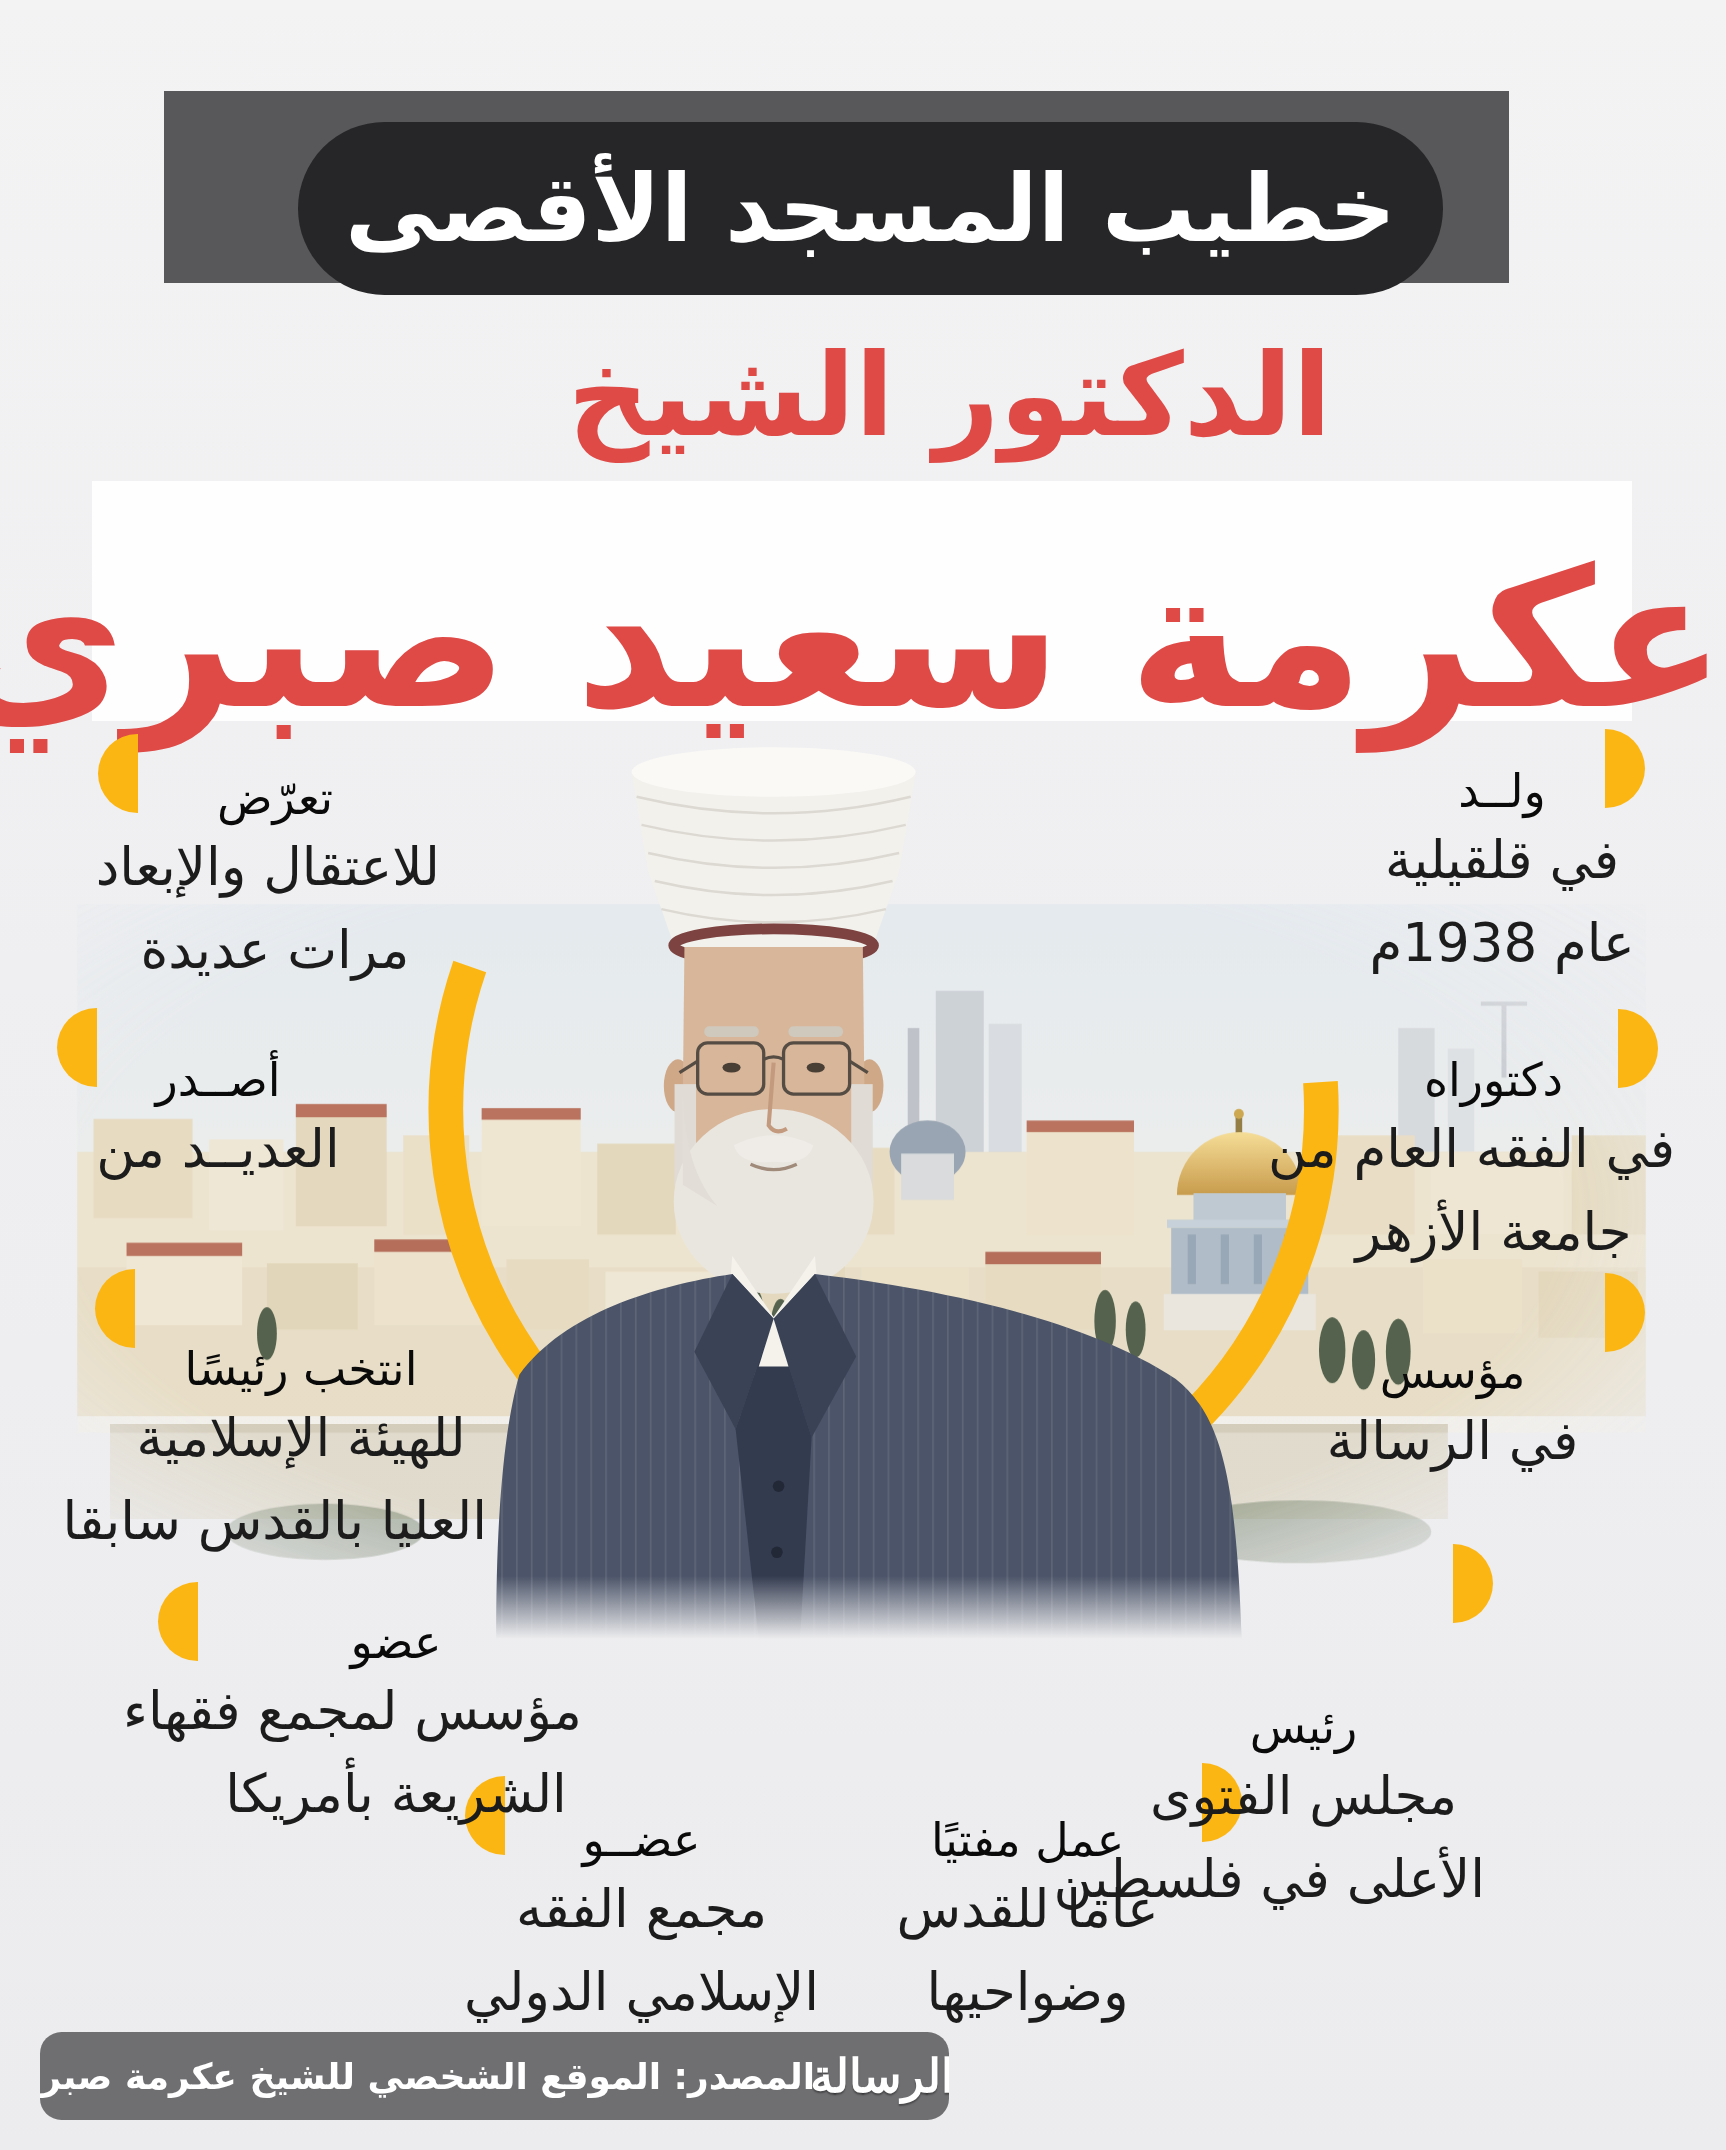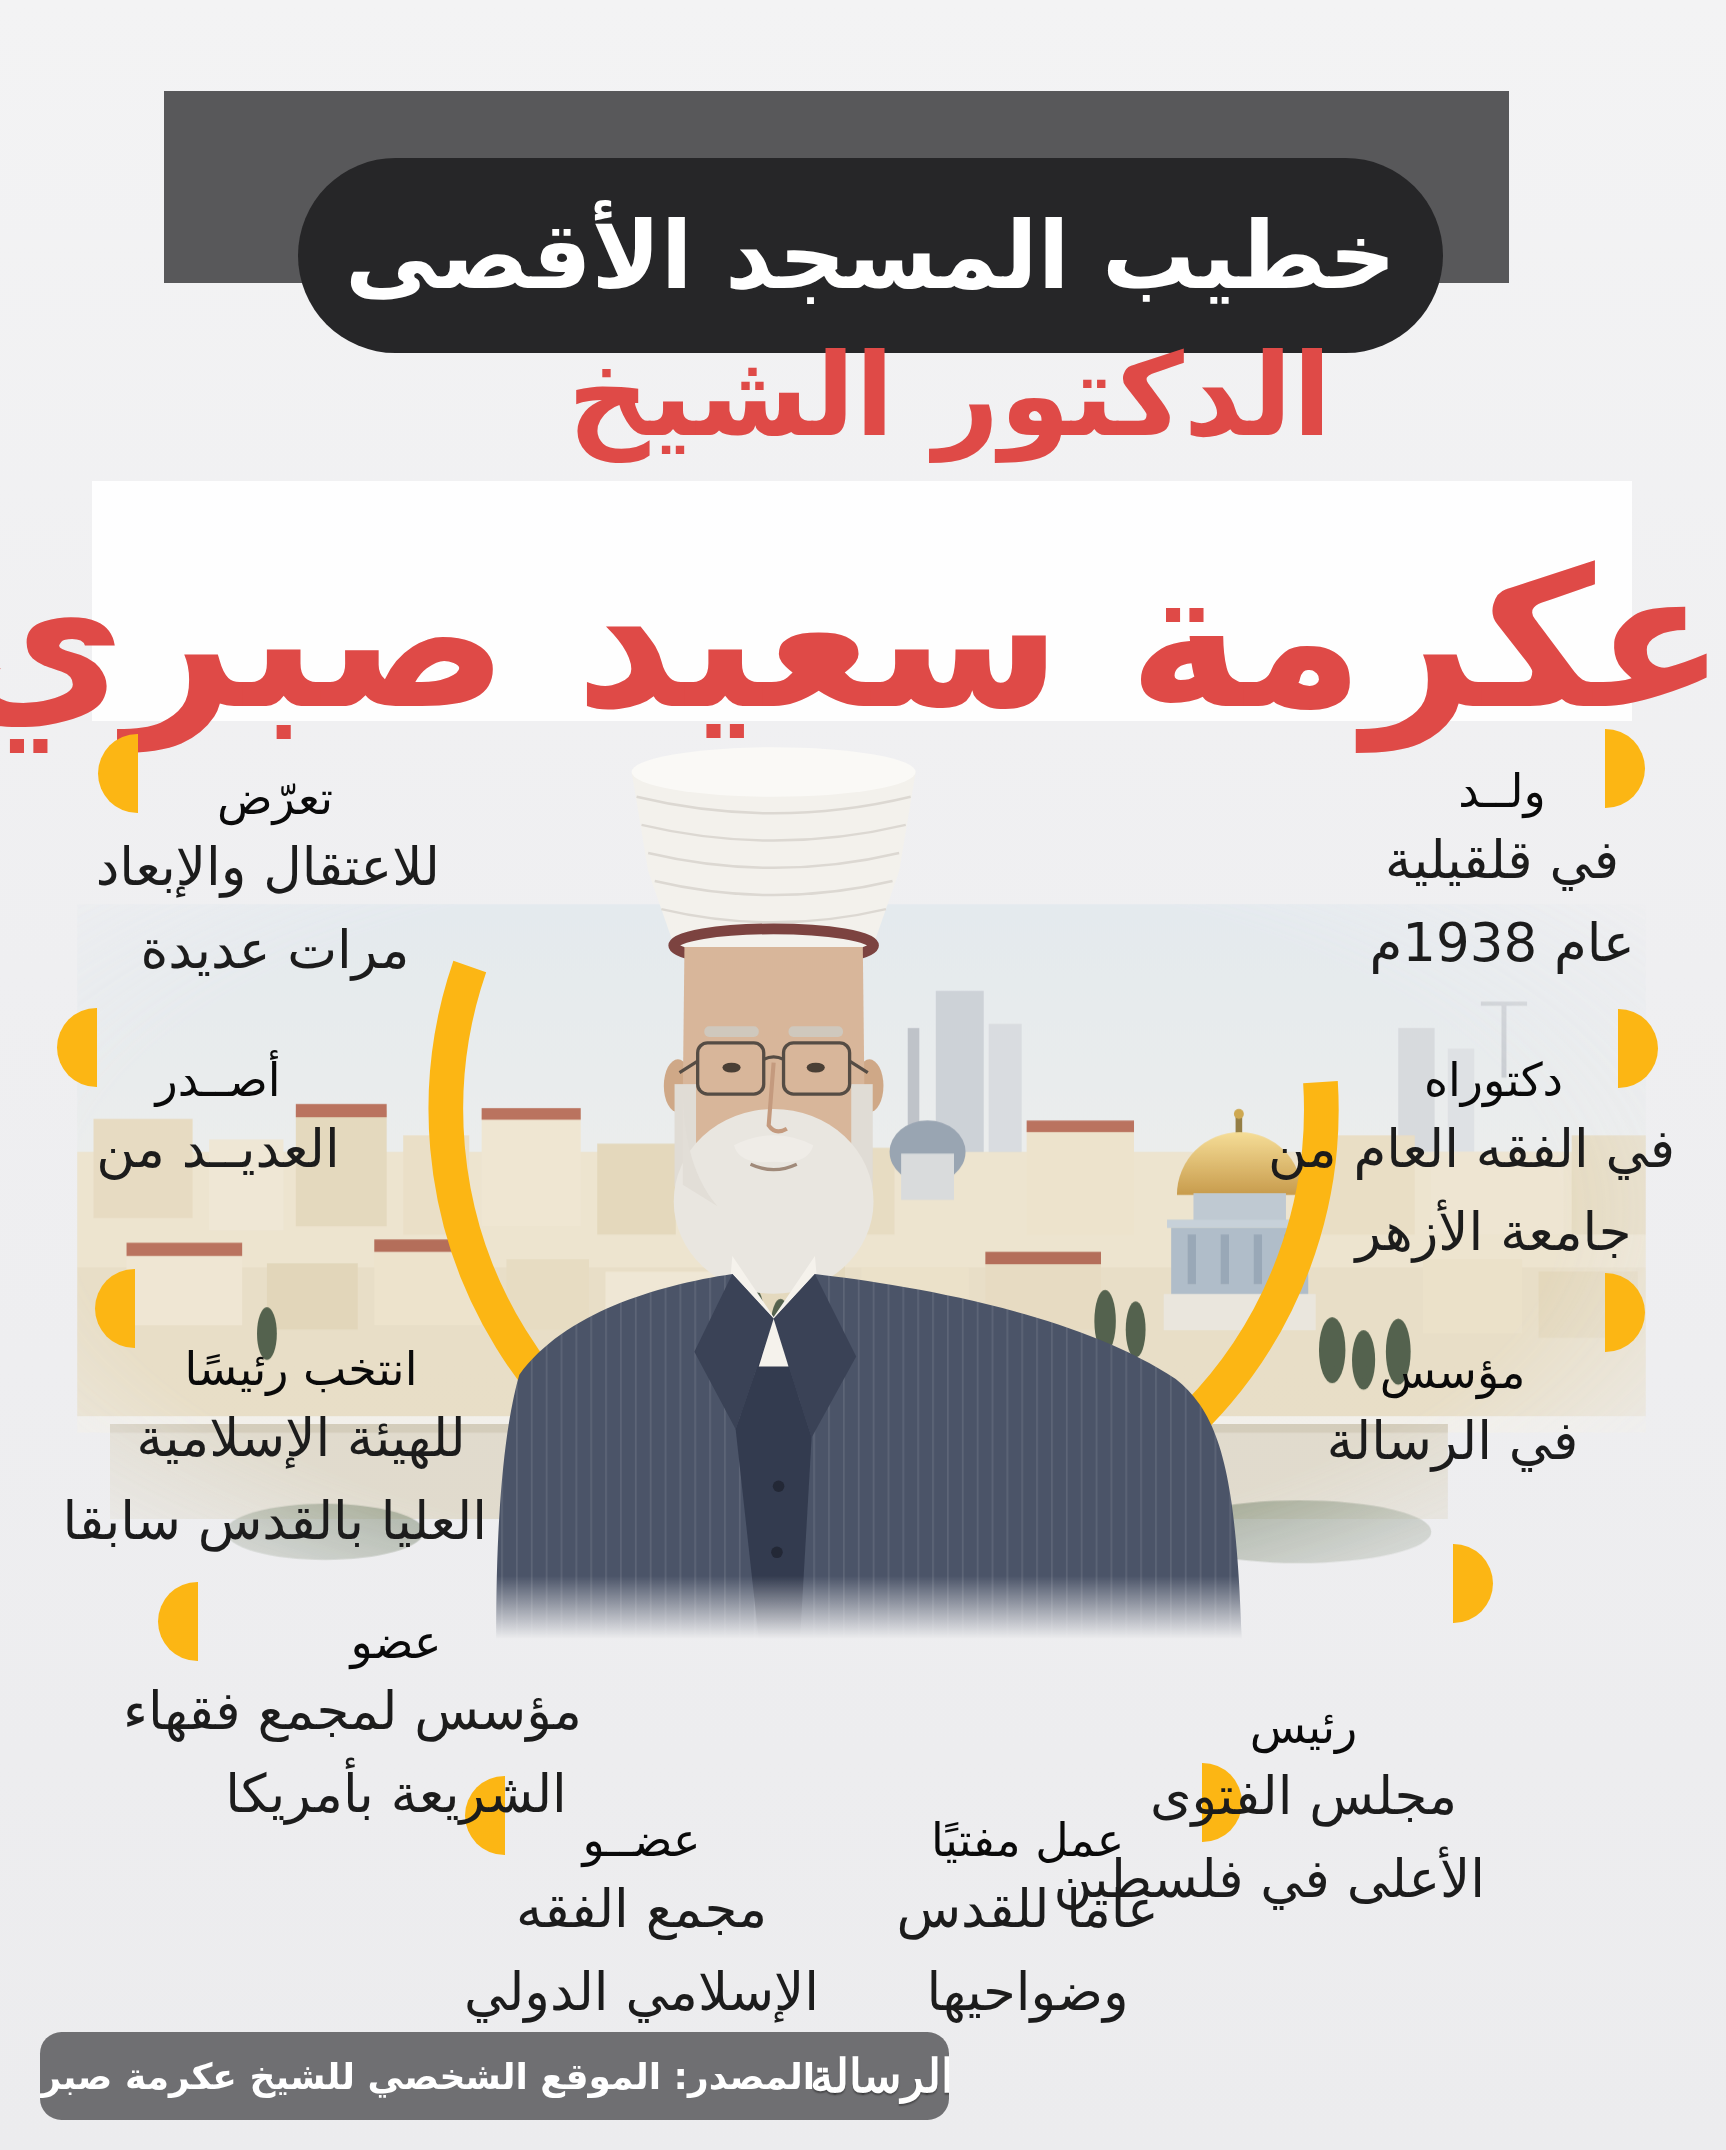--- a/index.html
+++ b/index.html
@@ -4,22 +4,22 @@
 <style>
   html,body{margin:0;padding:0;background:#e6e6e8;}
   .canvas{
     position:relative;width:1727px;height:2151px;overflow:hidden;
     background:linear-gradient(180deg,#f3f3f4 0%,#efeff1 45%,#ececee 100%);
     font-family:"DejaVu Sans",sans-serif;direction:rtl;
   }
   
   .hdr-gray{position:absolute;left:165px;top:91px;width:1345px;height:192px;background:#58585a;}
   .hdr-pill{
-    position:absolute;left:299px;top:122px;width:1145px;height:195px;border-radius:99px;
-    background:#262628;display:flex;align-items:center;justify-content:center;margin-top:36px;
+    position:absolute;left:299px;top:122px;width:1145px;height:173px;border-radius:99px;
+    background:#262628;display:flex;align-items:center;justify-content:center;
   }
   .hdr-pill span{color:#ffffff;font-size:93px;font-weight:800;white-space:nowrap;}
   .subtitle{
     position:absolute;left:0;right:0;top:329px;text-align:center;transform:translateX(87px);
     color:#df4a47;font-size:114px;font-weight:800;white-space:nowrap;
   }
   .name-band{position:absolute;left:93px;top:481px;width:1540px;height:240px;background:rgba(255,255,255,.93);}
   .big-name{
     position:absolute;left:0;right:0;top:484px;height:233px;text-align:center;
     color:#df4a47;font-size:192px;line-height:233px;font-weight:900;white-space:nowrap;

